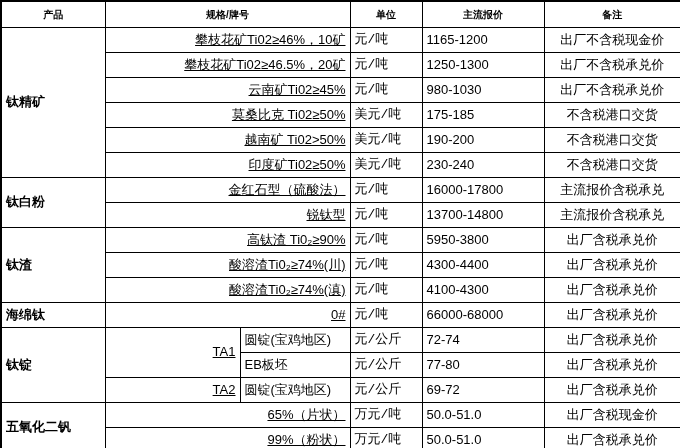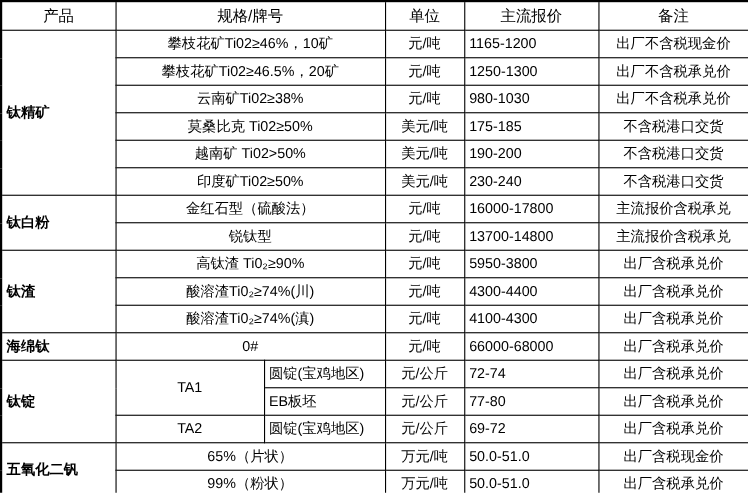--- a/index.html
+++ b/index.html
@@ -26,41 +26,43 @@
     border: 1px solid #000;
     padding: 0 4px;
     font-size: 13px;
     line-height: 1.1;
     height: 24px;
     vertical-align: middle;
     white-space: nowrap;
     overflow: hidden;
   }
   #price-table thead th {
-    font-weight: normal;
+    font-weight: bold;
     text-align: center;
-    font-size: 14px;
+    font-size: 10px;
     height: 25px;
   }
   .c-cat {
     text-align: left;
     font-weight: bold;
     font-size: 15px;
   }
   .c-spec {
-    text-align: center;
-    font-size: 13px;
+    text-align: right;
+    font-size: 13px;
+    text-decoration: underline;
   }
   .c-spec-sub {
     text-align: left;
     font-size: 13px;
   }
   .c-unit {
-    text-align: center;
-    font-size: 13px;
+    text-align: left;
+    font-size: 13px;
+    font-family: Liberation Mono, monospace;
   }
   .c-price {
     text-align: left;
     font-size: 13px;
   }
   .c-remark {
     text-align: center;
     font-size: 13px;
   }
 </style>
@@ -93,21 +95,21 @@
         <td class="c-price">1165-1200</td>
         <td class="c-remark">出厂不含税现金价</td>
       </tr>
       <tr>
         <td class="c-spec" colspan="2">攀枝花矿Ti02≥46.5%，20矿</td>
         <td class="c-unit">元/吨</td>
         <td class="c-price">1250-1300</td>
         <td class="c-remark">出厂不含税承兑价</td>
       </tr>
       <tr>
-        <td class="c-spec" colspan="2">云南矿Ti02≥38%</td>
+        <td class="c-spec" colspan="2">云南矿Ti02≥45%</td>
         <td class="c-unit">元/吨</td>
         <td class="c-price">980-1030</td>
         <td class="c-remark">出厂不含税承兑价</td>
       </tr>
       <tr>
         <td class="c-spec" colspan="2">莫桑比克  Ti02≥50%</td>
         <td class="c-unit">美元/吨</td>
         <td class="c-price">175-185</td>
         <td class="c-remark">不含税港口交货</td>
       </tr>

